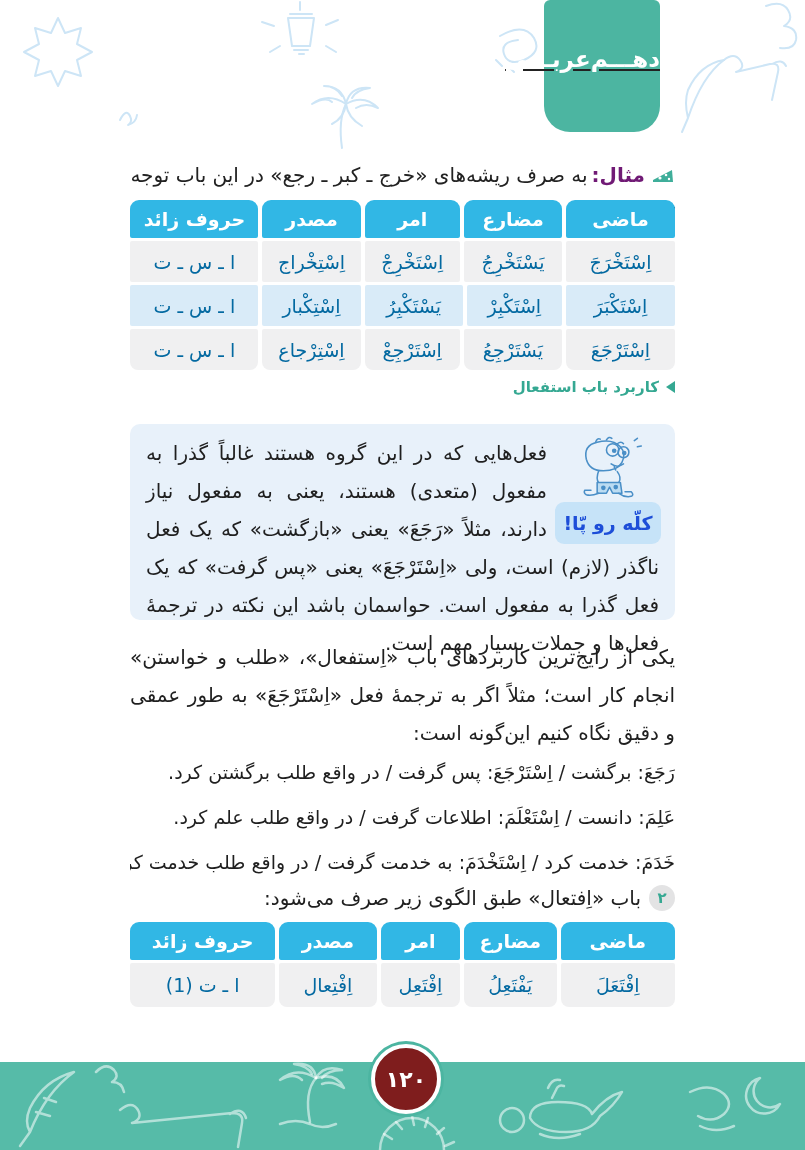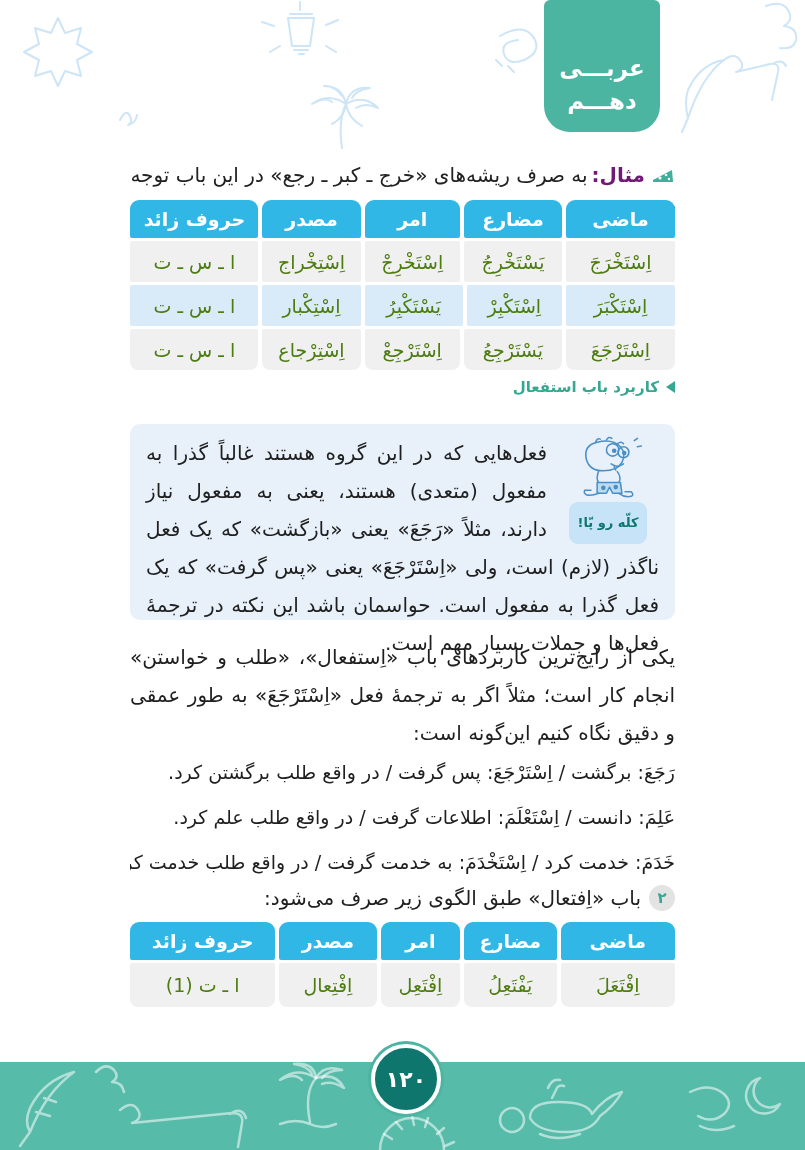--- a/index.html
+++ b/index.html
@@ -9,22 +9,22 @@
     font-family:"DejaVu Sans", sans-serif;
     color:#222222;
   }
   
   .top-band{position:absolute;top:0;left:0;width:805px;height:150px;background:#ffffff;}
   .top-band svg{position:absolute;top:0;left:0;}
   
   .tab{
     position:absolute;top:0;right:145px;width:116px;height:132px;
     background:#4cb5a1;border-radius:6px 6px 26px 26px;
-    display:flex;flex-direction:column;justify-content:flex-end;align-items:center;
-    padding-bottom:14px;box-sizing:border-box;z-index:3;
+    display:flex;flex-direction:row;justify-content:flex-end;align-items:center;
+    padding-bottom:14px;box-sizing:border-box;z-index:3;text-decoration:underline;
   }
   .tab .t-line{
     color:#ffffff;font-weight:bold;font-size:23px;line-height:33px;
     direction:rtl;white-space:nowrap;
   }
   
   .blk{position:absolute;left:130px;width:545px;direction:rtl;text-align:right;}
   .intro{top:155px;font-size:20px;line-height:40px;}
   .intro .lbl{color:#701a75;font-weight:bold;margin-left:4px;}
   .cheese{display:inline-block;vertical-align:-4px;margin-left:6px;}
@@ -32,59 +32,59 @@
   .ptable{display:flex;flex-direction:column;}
   .trow{display:flex;gap:4px;margin-bottom:3px;}
   .cell{
     box-sizing:border-box;display:flex;align-items:center;justify-content:center;
     font-size:19px;overflow:hidden;white-space:nowrap;
   }
   .hcell{
     background:#31b7e5;color:#ffffff;font-weight:bold;height:38px;
     border-radius:9px 9px 2px 2px;font-size:19px;
   }
-  .dcell{height:41px;border-radius:2px;color:#4d7c0f;}
+  .dcell{height:41px;border-radius:2px;color:#0369a1;}
   .rowA .dcell{background:#f0f0f1;}
   .rowB .dcell{background:#d9ebf8;}
   .lastrow .dcell{border-radius:2px 2px 8px 8px;}
   .c1{width:20%;} .c2{width:18%;} .c3{width:17.5%;} .c4{width:18%;} .c5{width:23.5%;}
   .t2 .c1{width:21%;} .t2 .c2{width:17%;} .t2 .c3{width:14.5%;} .t2 .c4{width:18%;} .t2 .c5{width:26.5%;}
   .t2 .dcell{height:44px;}
   
   .sec-head{top:378px;color:#35a892;font-weight:bold;font-size:15px;display:flex;align-items:center;gap:7px;}
   .tri{width:0;height:0;border-top:6px solid transparent;border-bottom:6px solid transparent;border-right:9px solid #35a892;}
   
   .note-box{
     top:424px;height:196px;background:#e8f1fa;border-radius:10px;
     padding:10px 16px;box-sizing:border-box;
     font-size:20px;line-height:38px;text-align:justify;color:#1f1f1f;
   }
   .mascot-wrap{
     float:right;width:102px;height:108px;margin-left:10px;margin-top:2px;
     display:flex;flex-direction:column;align-items:center;
   }
   .mascot-badge{
-    background:#c6e3f8;color:#0f766e;font-weight:bold;font-size:13px;
+    background:#c6e3f8;color:#1d4ed8;font-weight:bold;font-size:19px;
     border-radius:9px;padding:2px 8px;white-space:nowrap;margin-top:1px;
   }
   
   .para{top:638px;font-size:20px;line-height:38px;text-align:justify;color:#1f1f1f;}
   .examples{top:750px;font-size:19px;color:#1f1f1f;}
   .examples .ex-line{height:45px;line-height:45px;white-space:nowrap;overflow:hidden;}
   .numbered{top:882px;font-size:20px;line-height:32px;display:flex;align-items:center;gap:8px;color:#1f1f1f;}
   .num-badge{
     width:26px;height:26px;border-radius:50%;background:#e3e3e4;color:#35a892;
     font-weight:bold;font-size:15px;display:flex;align-items:center;justify-content:center;flex:0 0 auto;
   }
   .table1{top:200px;} .table2{top:922px;}
   
   .footer-band{position:absolute;left:0;top:1062px;width:805px;height:88px;background:#56bba8;overflow:hidden;}
   .page-circle{
     position:absolute;left:371px;top:1044px;width:62px;height:62px;border-radius:50%;
-    background:#0f766e;border:4px solid #ffffff;box-shadow:0 0 0 3px #4cb5a1;
+    background:#7f1d1d;border:4px solid #ffffff;box-shadow:0 0 0 3px #4cb5a1;
     display:flex;align-items:center;justify-content:center;z-index:4;
     color:#ffffff;font-weight:bold;font-size:22px;direction:rtl;
   }
 </style>
 </head>
 <body>
 
 <div class="top-band">
   <svg width="805" height="150" viewBox="0 0 805 150">
     <g fill="none" stroke="#cde5f6" stroke-width="2" stroke-linecap="round" stroke-linejoin="round">

